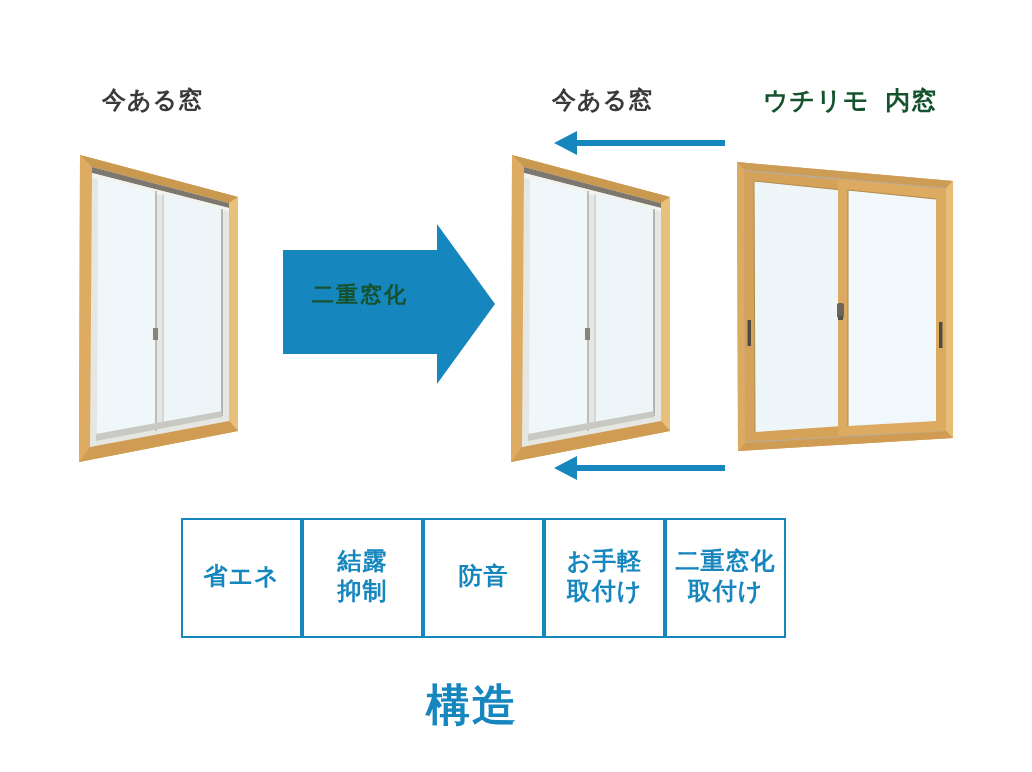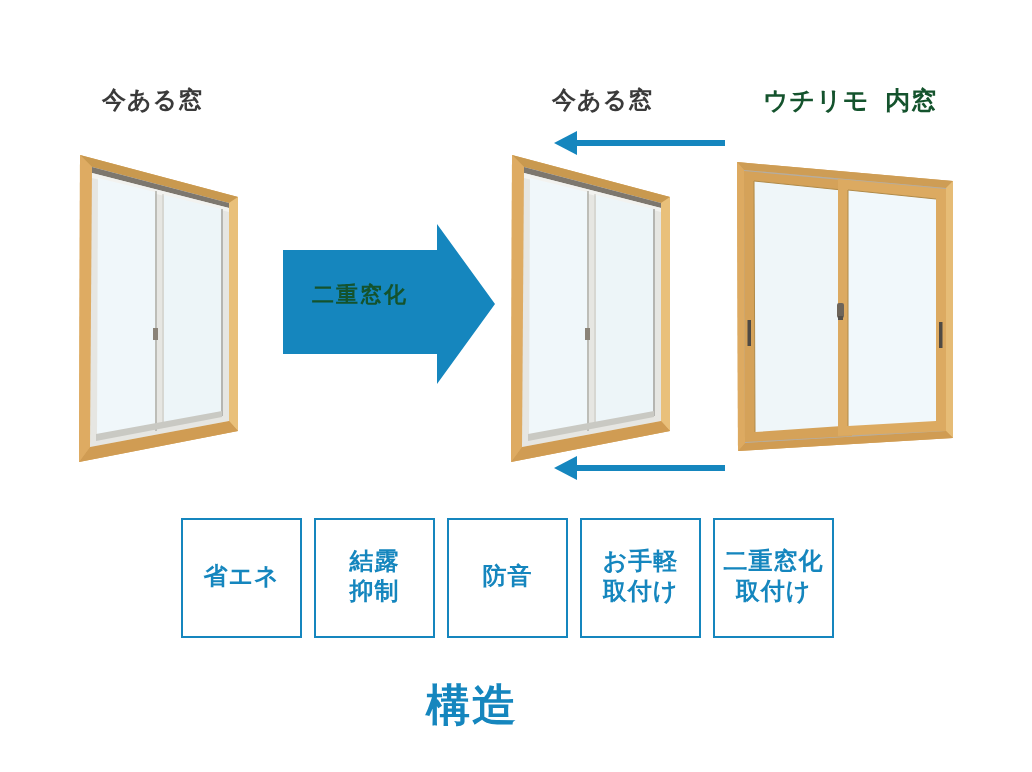--- a/index.html
+++ b/index.html
@@ -31,21 +31,20 @@
     font-weight: bold;
     color: #14532d;
     letter-spacing: 2px;
   }
   .window-illustration { position: absolute; }
   .feature-row {
     position: absolute;
     left: 181px; top: 518px;
     width: 653px; height: 120px;
     display: flex;
-    gap: 12px;
   }
   .feature-box {
     width: 121px; height: 120px;
     box-sizing: border-box;
     border: 2px solid #1586be;
     background: #ffffff;
     display: flex;
     align-items: center;
     justify-content: center;
     text-align: center;

